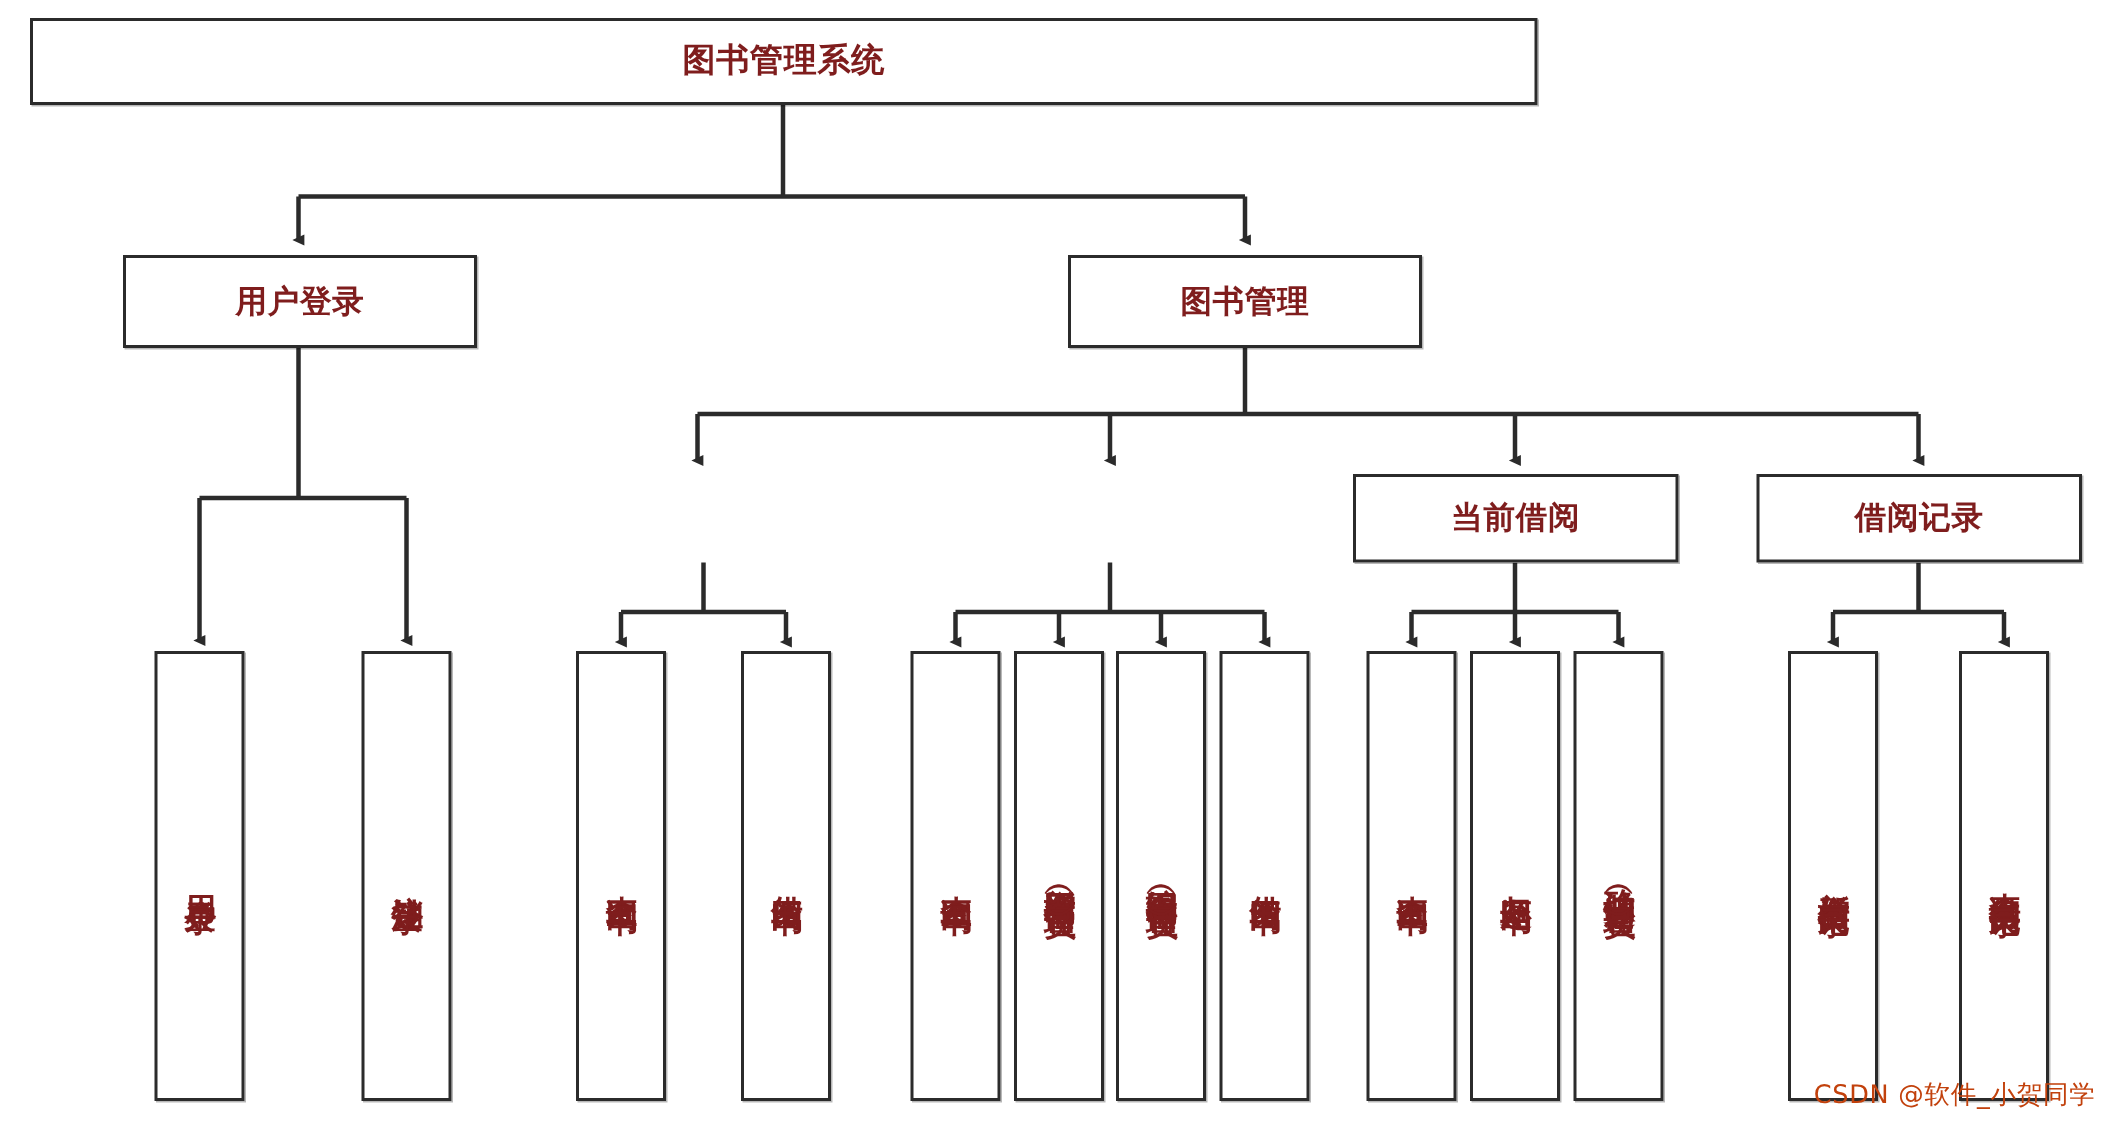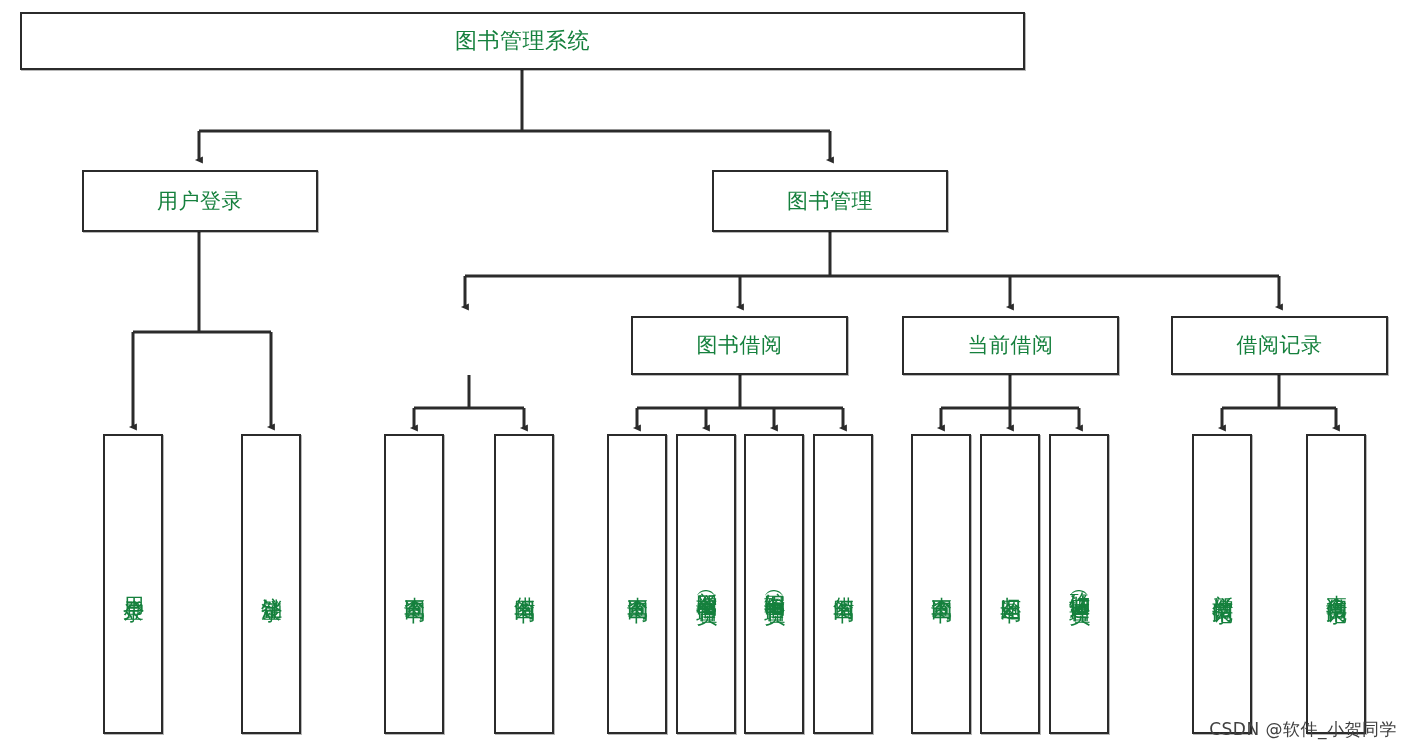--- a/index.html
+++ b/index.html
@@ -28,22 +28,23 @@
     pointer-events: none;
   }
   .node {
     position: absolute;
     box-sizing: border-box;
     background: #ffffff;
     border: 2px solid #2b2b2b;
     display: flex;
     align-items: center;
     justify-content: center;
-    color: #15803d;
+    color: #7f1d1d;
     box-shadow: 1px 1px 0 rgba(0,0,0,0.28);
+    font-weight: bold;
   }
   .node .label {
     display: block;
     text-align: center;
     line-height: 1.18;
     letter-spacing: 0.5px;
   }
   .node.horiz .label {
     writing-mode: horizontal-tb;
     font-size: 21px;
@@ -62,21 +63,21 @@
     line-height: 1.30;
     letter-spacing: 2px;
     max-height: 100%;
     white-space: normal;
   }
   .watermark {
     position: absolute;
     right: 8px;
     bottom: 6px;
     font-size: 17px;
-    color: #404040;
+    color: #c2410c;
     letter-spacing: 0.5px;
     white-space: nowrap;
     user-select: none;
     text-align: center;
   }
 </style>
 </head>
 <body>
 
 <div id="diagram-root">
@@ -137,23 +138,20 @@
     <span class="label">图书管理系统</span>
   </div>
 
   <div class="node horiz" style="left:82px; top:170px; width:236px; height:62px;">
     <span class="label">用户登录</span>
   </div>
   <div class="node horiz" style="left:712px; top:170px; width:236px; height:62px;">
     <span class="label">图书管理</span>
   </div>
 
-  <div class="node horiz" style="left:631px; top:316px; width:217px; height:59px;">
-    <span class="label">图书借阅</span>
-  </div>
   <div class="node horiz" style="left:1171px; top:316px; width:217px; height:59px;">
     <span class="label">借阅记录</span>
   </div>
   <div class="node horiz" style="left:902px; top:316px; width:217px; height:59px;">
     <span class="label">当前借阅</span>
   </div>
 
   <div class="node vert" style="left:103px; top:434px; width:60px; height:300px;">
     <span class="label">用户登录</span>
   </div>

